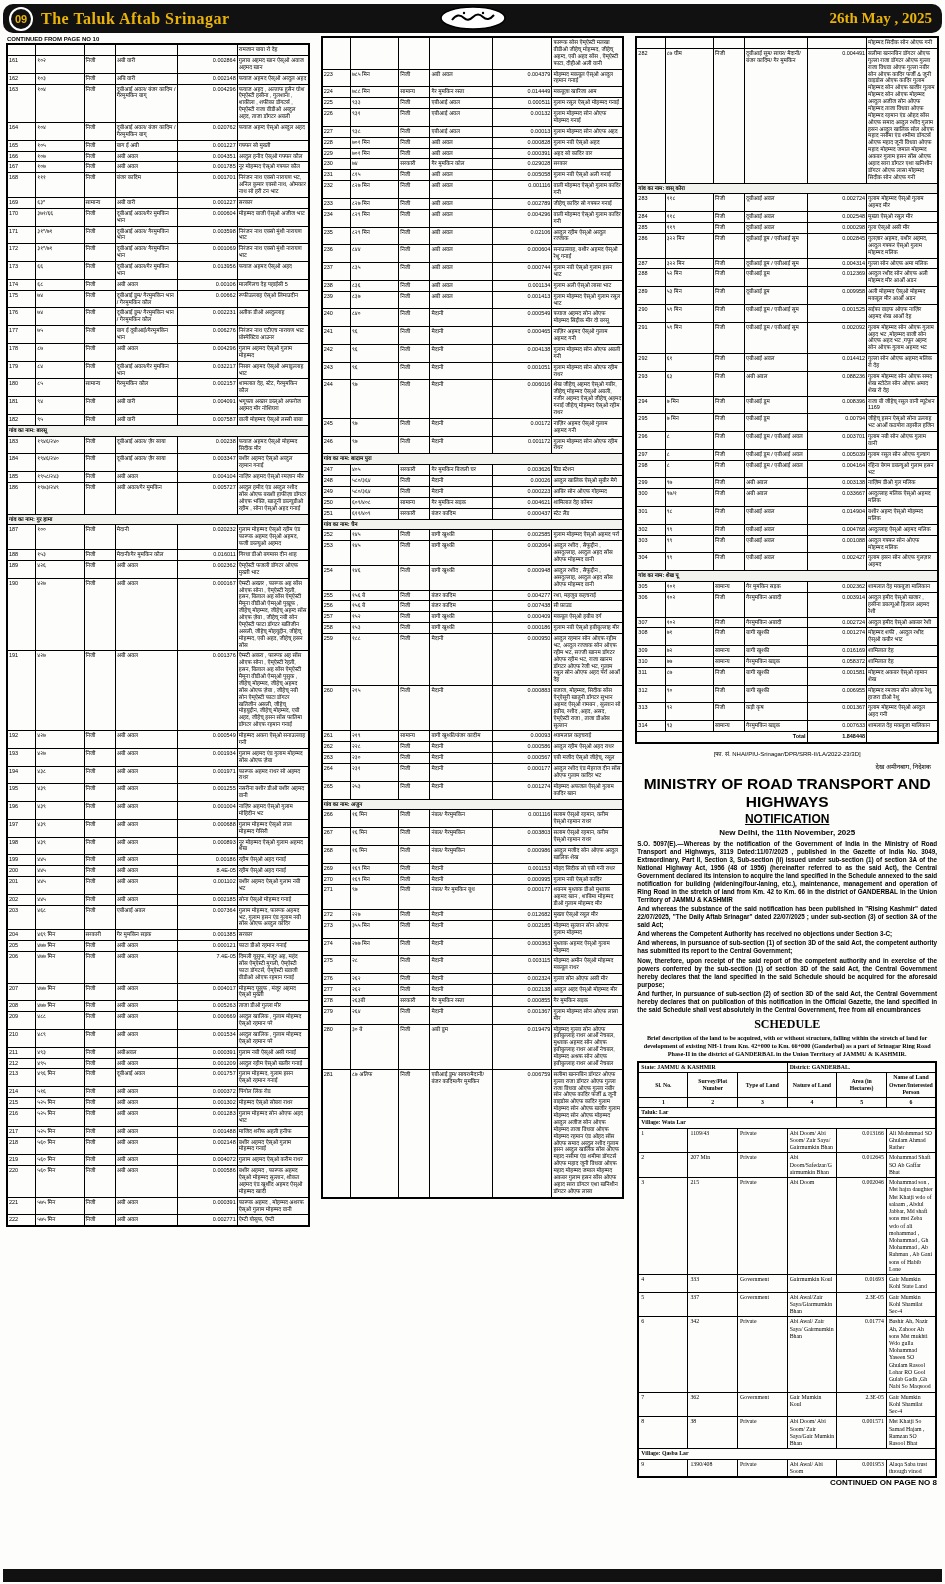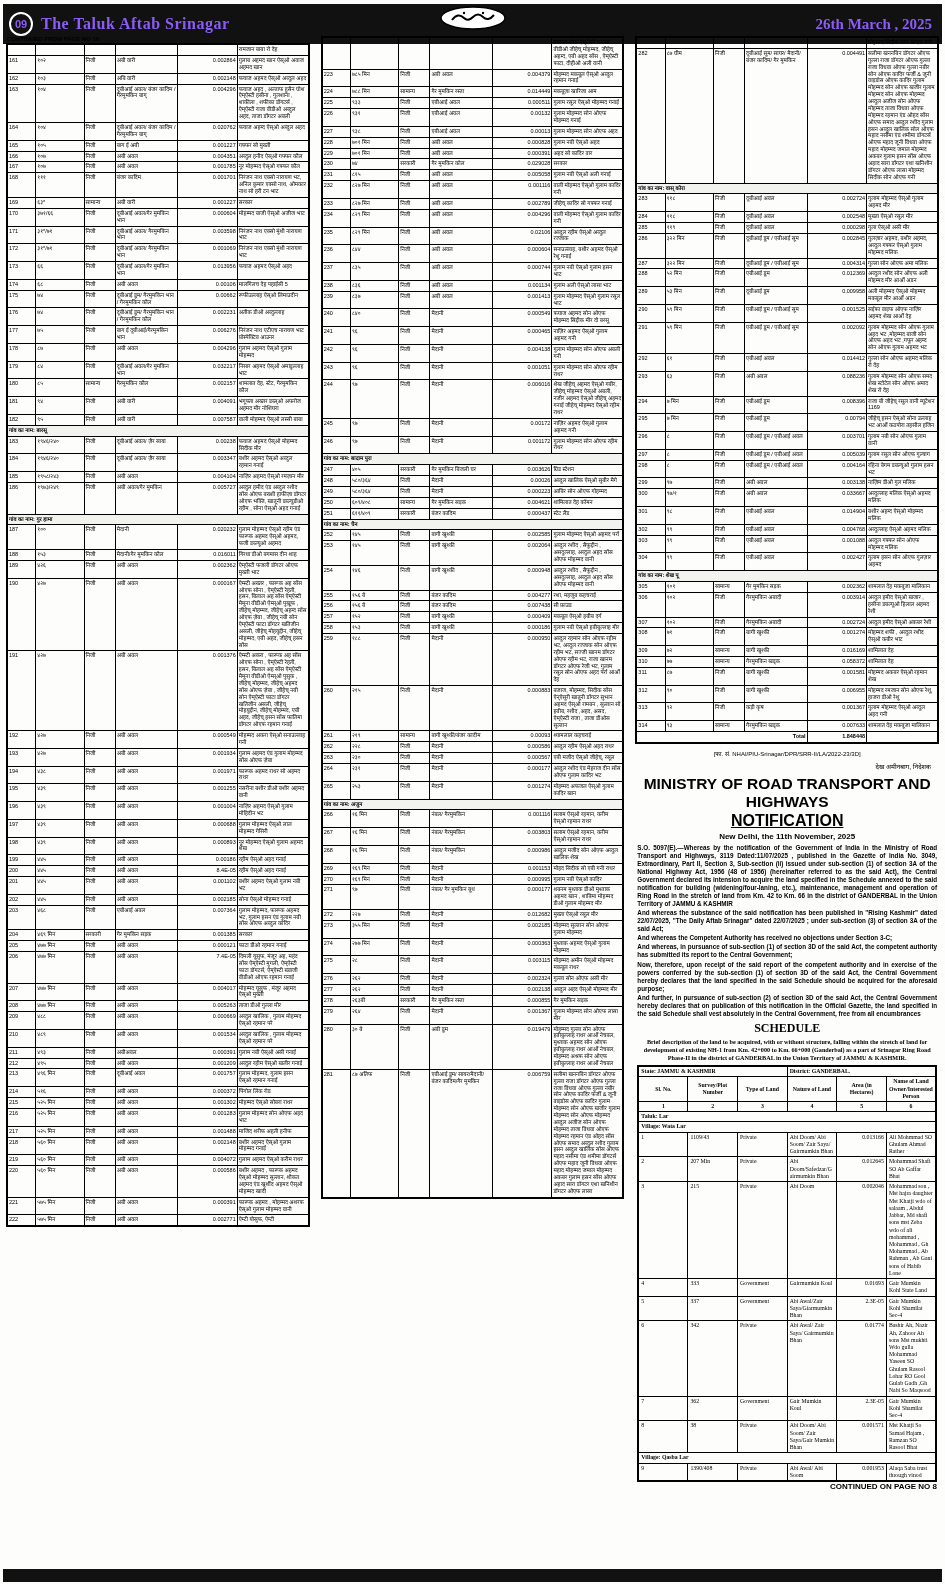--- a/index.html
+++ b/index.html
@@ -1,18 +1,18 @@
 <!DOCTYPE html>
 <html><head>
 <meta charset="utf-8">
 <style>
   html,body{margin:0;padding:0;background:#d9d9d4;}
   #page{position:relative;width:945px;height:1584px;background:#fdfdfb;overflow:hidden;font-family:"Liberation Sans",sans-serif;}
   
-  #masthead{position:absolute;top:4px;left:3px;right:3px;height:40px;background:#111;color:#8b5cf6;display:flex;align-items:center;}
+  #masthead{position:absolute;top:4px;left:3px;right:3px;height:29px;background:#111;color:#eab308;display:flex;align-items:center;border-radius:10px;}
   #page-badge{width:20px;height:20px;border:2px solid #fff;border-radius:50%;display:flex;align-items:center;justify-content:center;font-size:11px;font-weight:bold;margin:0 8px 0 6px;}
   #paper-title{font-size:16px;font-weight:bold;letter-spacing:.5px;font-family:"Liberation Serif",serif;}
   #logo{position:absolute;left:50%;top:2px;transform:translateX(-50%);}
   #issue-date{margin-left:auto;font-size:15px;font-weight:bold;padding-right:10px;font-family:"Liberation Serif",serif;}
   
   #cols{position:absolute;top:36px;left:6px;right:6px;bottom:22px;display:flex;gap:11px;}
   .col{flex:1 1 0;overflow:hidden;position:relative;}
   .cont-from{font-size:6px;font-weight:bold;margin:0 0 1px 1px;}
   table.land{width:100%;border-collapse:collapse;border:2px solid #000;table-layout:fixed;}
   table.land td{border:1px solid #000;font-size:5.5px;line-height:1.25;padding:1px 1px 2px 1px;vertical-align:top;word-wrap:break-word;}
@@ -23,21 +23,21 @@
   table.land td.c4{width:20%;text-align:right;}
   table.land td.c5{width:24%;}
   td.village-row{font-weight:bold;background:#f2f2ee;}
   td.total-label{text-align:right;font-weight:bold;font-size:6px;}
   td.total-value{text-align:right;font-weight:bold;font-size:6px;}
   
   #notif{padding:2px 2px 0 2px;}
   .file-line{font-size:6px;text-align:center;margin-top:4px;}
   .sign-line{font-size:6.5px;text-align:right;margin:4px 6px 2px 0;}
   .min-title{font-size:15.5px;font-weight:bold;text-align:center;margin:4px 0 1px 0;font-family:"Liberation Sans",sans-serif;}
-  .notif-title{font-size:16px;font-weight:bold;text-align:center;text-decoration:underline;margin:1px 0;}
+  .notif-title{font-size:12px;font-weight:bold;text-align:center;text-decoration:underline;margin:1px 0;}
   .dateline{font-size:8px;font-weight:bold;text-align:center;margin:2px 0 3px 0;}
   .notif-body p{font-size:6.3px;font-weight:bold;line-height:1.28;margin:0 0 1px 0;text-align:justify;}
   .sched-head{font-size:12px;font-weight:bold;text-align:center;font-family:"Liberation Serif",serif;margin:3px 0 2px 0;}
   .sched-desc{font-size:6.2px;font-weight:bold;text-align:center;font-family:"Liberation Serif",serif;line-height:1.3;margin:0 2px 3px 2px;}
   table.sched{width:100%;border-collapse:collapse;border:2px solid #000;table-layout:fixed;font-family:"Liberation Serif",serif;}
   table.sched td{border:1px solid #000;font-size:5.8px;line-height:1.25;padding:1px 2px;vertical-align:top;word-wrap:break-word;}
   table.sched td.s0{width:6%;}
   table.sched td.s1{width:16%;}
   table.sched td.s2{width:14%;}
   table.sched td.s3{width:25%;}
@@ -59,21 +59,21 @@
     <div id="page-badge">09</div>
     <div id="paper-title">The Taluk Aftab Srinagar</div>
     <div id="logo">
       <svg width="66" height="24" viewBox="0 0 66 24">
         <ellipse cx="33" cy="12" rx="32" ry="11" fill="#fff" stroke="#000" stroke-width="1.5"></ellipse>
         <path d="M12 14 q6 -8 12 -2 q4 4 9 -1 q5 -5 10 0 q5 5 11 -2" fill="none" stroke="#000" stroke-width="2"></path>
         <circle cx="24" cy="7" r="1.2" fill="#000"></circle>
           <circle cx="43" cy="7" r="1.2" fill="#000"></circle>
       </svg>
     </div>
-    <div id="issue-date">26th March , 2025</div>
+    <div id="issue-date">26th May , 2025</div>
   </div>
 
   <div id="cols">
 
     <div class="col">
       <div class="cont-from">CONTINUED FROM PAGE NO 10</div>
       <table class="land">
           <tbody id="tb-left">
             <tr>
               <td class="c0"></td>

